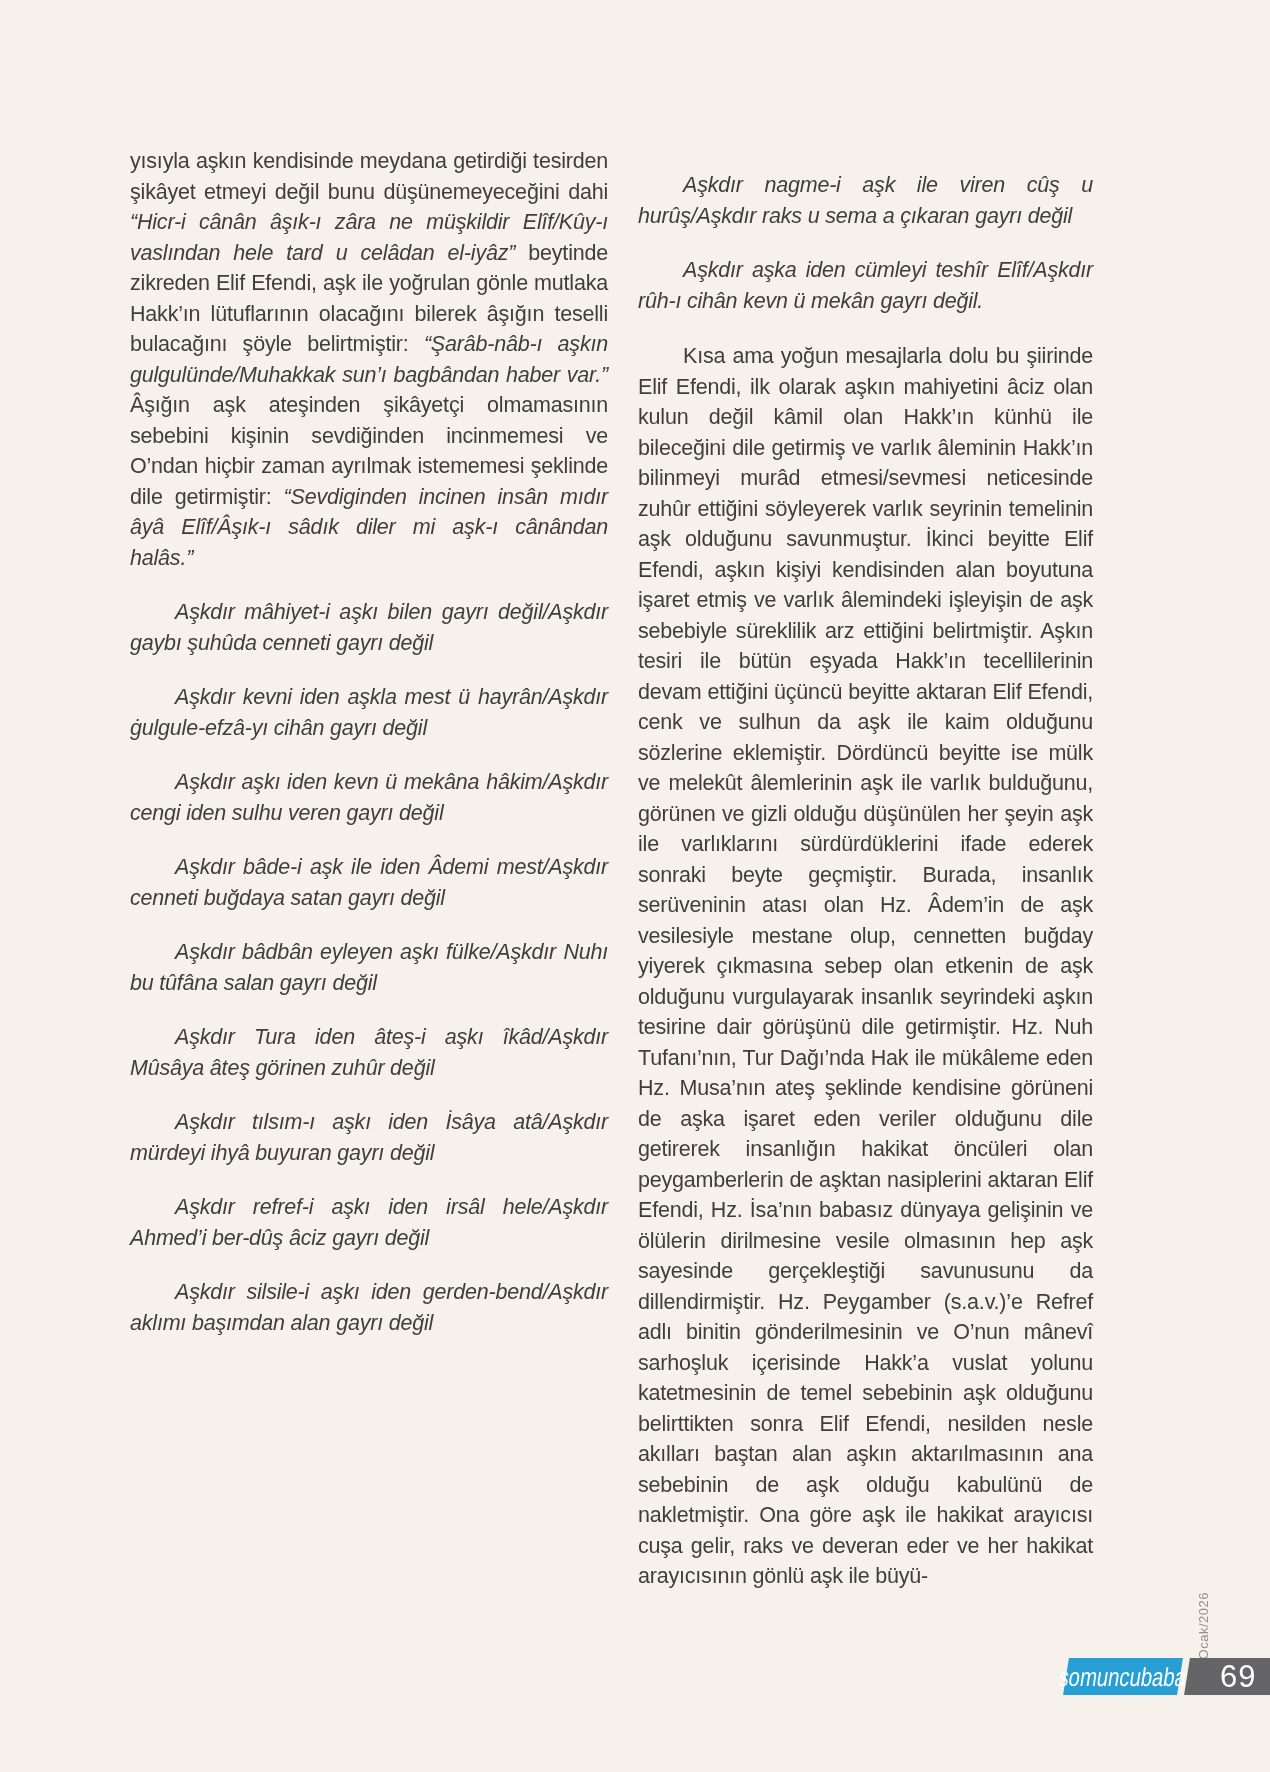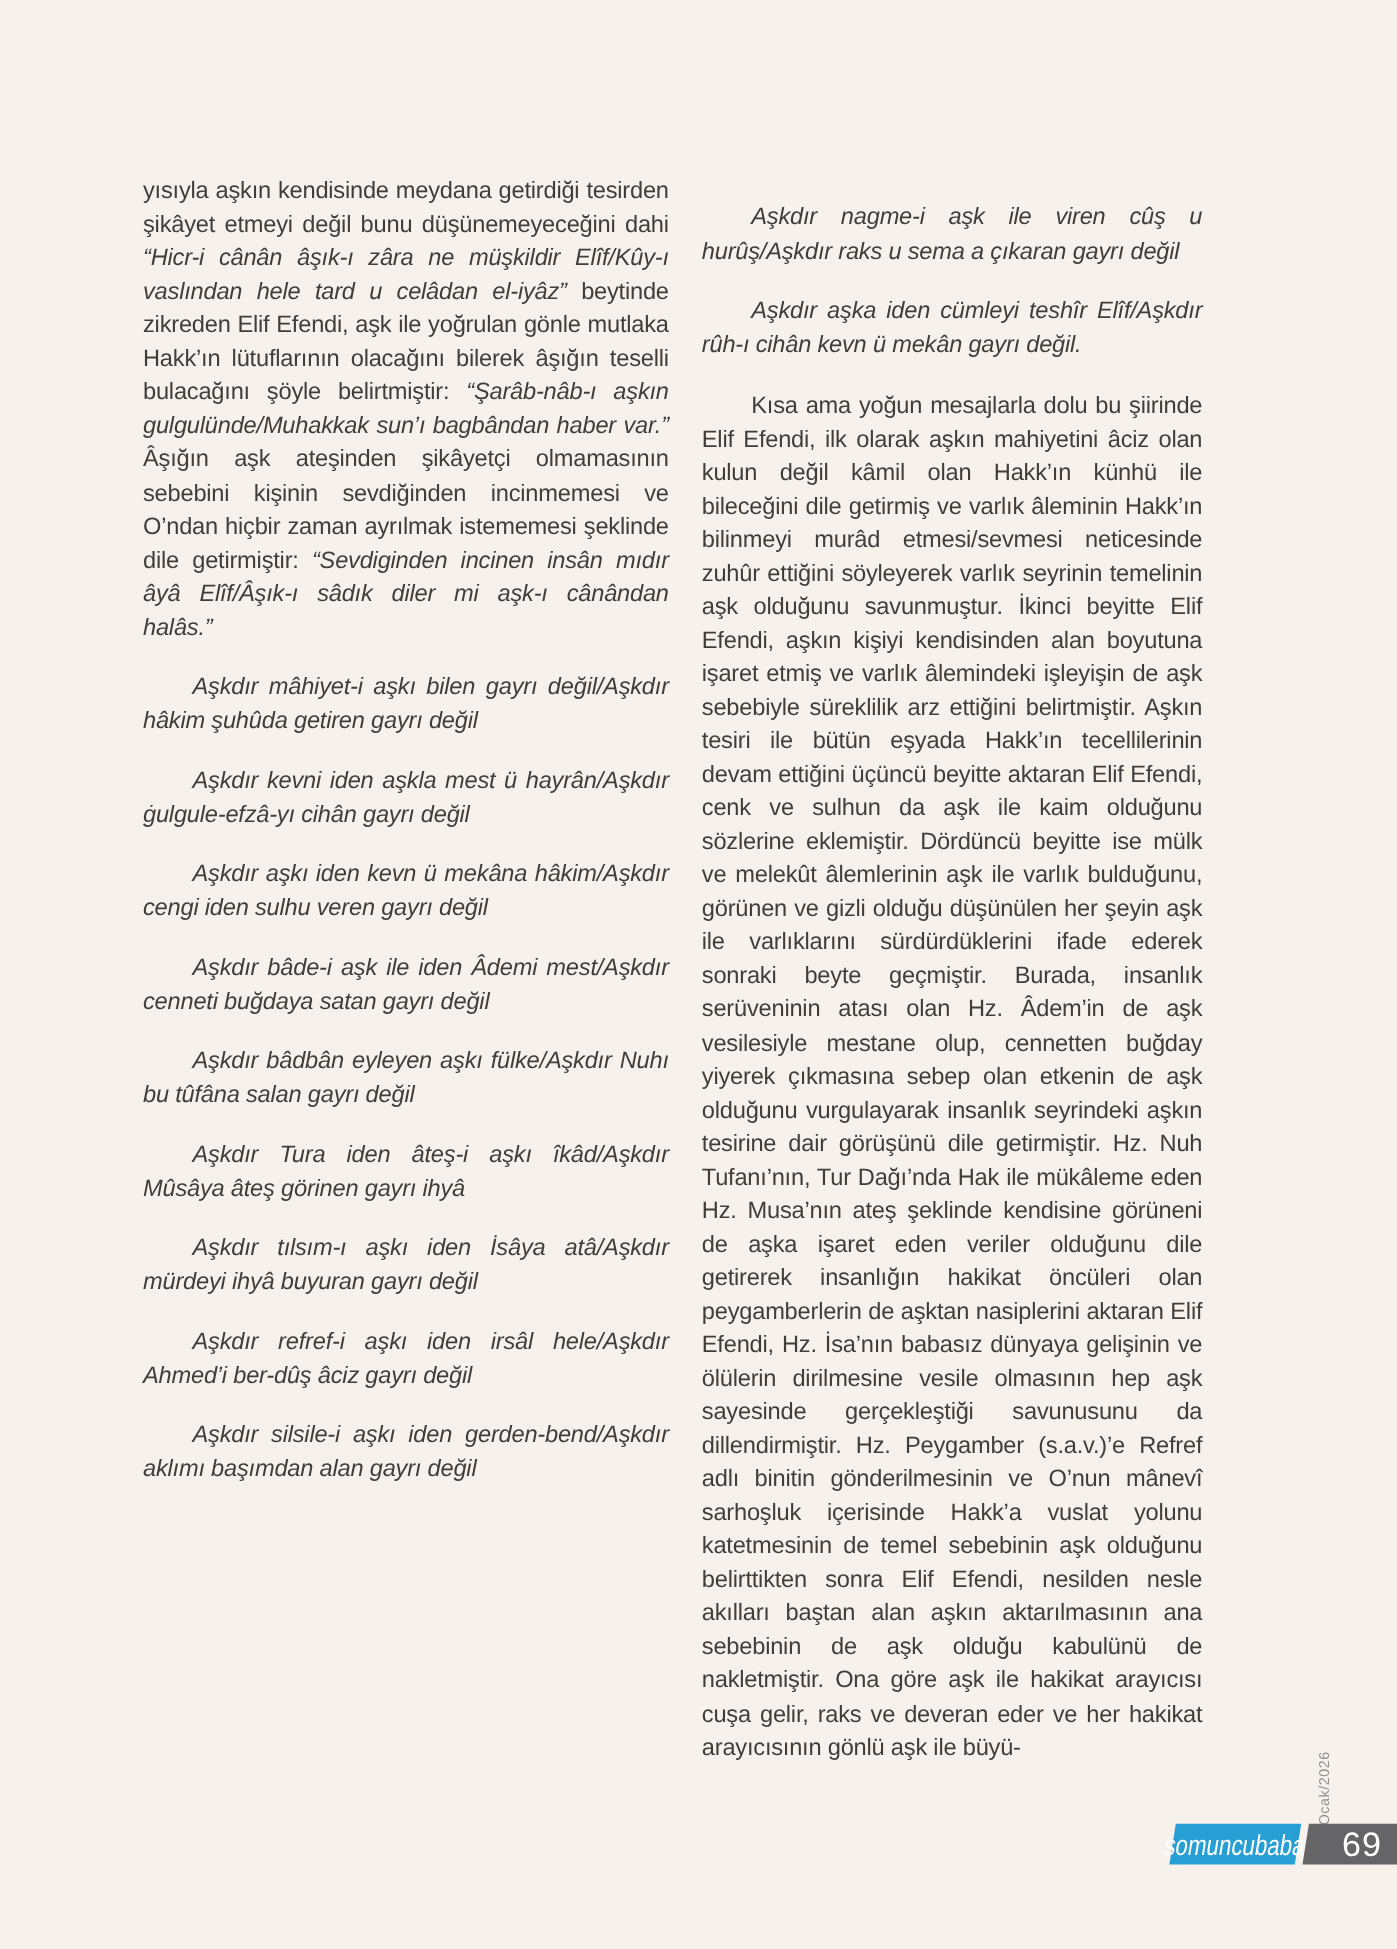--- a/index.html
+++ b/index.html
@@ -5,21 +5,21 @@
   html, body { margin:0; padding:0; }
   body {
     width:1270px; height:1772px;
     position:relative;
     background:#f6f1eb;
     overflow:hidden;
     font-family:"Liberation Sans","DejaVu Sans",sans-serif;
     color:#403e3b;
   }
   .col {
-    position:absolute; top:158px;
+    position:absolute; top:146px;
     font-size:21.5px; line-height:30.5px;
     text-align:justify;
     letter-spacing:-0.2px;
   }
   .col-left  { left:130px; width:478px; }
   .col-right { left:638px; width:455px; }
   .body-p { margin:0; }
   .body-p.indent { text-indent:45px; }
   .body-p.after-poem { margin-top:25px; }
   .it { font-style:italic; }
@@ -72,26 +72,26 @@
     padding-right:10px;
     letter-spacing:1px;
   }
 </style>
 </head>
 <body>
 
 <div class="col col-left">
   <p class="body-p"><span>yısıyla aşkın kendisinde meydana getirdiği tesirden şikâyet etmeyi değil bunu düşünemeyeceğini dahi </span><span class="it">“Hicr-i cânân âşık-ı zâra ne müşkildir Elîf/Kûy-ı vaslından hele tard u celâdan el-iyâz”</span><span> beytinde zikreden Elif Efendi, aşk ile yoğrulan gönle mutlaka Hakk’ın lütuflarının olacağını bilerek âşığın teselli bulacağını şöyle belirtmiştir: </span><span class="it">“Şarâb-nâb-ı aşkın gulgulünde/Muhakkak sun’ı bagbândan haber var.”</span><span> Âşığın aşk ateşinden şikâyetçi olmamasının sebebini kişinin sevdiğinden incinmemesi ve O’ndan hiçbir zaman ayrılmak istememesi şeklinde dile getirmiştir: </span><span class="it">“Sevdiginden incinen insân mıdır âyâ Elîf/Âşık-ı sâdık diler mi aşk-ı cânândan halâs.”</span></p>
   <div>
-      <p class="couplet">Aşkdır mâhiyet-i aşkı bilen gayrı değil/Aşkdır hâkim şuhûda getiren gayrı değil</p>
+      <p class="couplet">Aşkdır mâhiyet-i aşkı bilen gayrı değil/Aşkdır gaybı şuhûda cenneti gayrı değil</p>
       <p class="couplet">Aşkdır kevni iden aşkla mest ü hayrân/Aşkdır ġulgule-efzâ-yı cihân gayrı değil</p>
       <p class="couplet">Aşkdır aşkı iden kevn ü mekâna hâkim/Aşkdır cengi iden sulhu veren gayrı değil</p>
       <p class="couplet">Aşkdır bâde-i aşk ile iden Âdemi mest/Aşkdır cenneti buğdaya satan gayrı değil</p>
       <p class="couplet">Aşkdır bâdbân eyleyen aşkı fülke/Aşkdır Nuhı bu tûfâna salan gayrı değil</p>
-      <p class="couplet">Aşkdır Tura iden âteş-i aşkı îkâd/Aşkdır Mûsâya âteş görinen gayrı ihyâ</p>
+      <p class="couplet">Aşkdır Tura iden âteş-i aşkı îkâd/Aşkdır Mûsâya âteş görinen zuhûr değil</p>
       <p class="couplet">Aşkdır tılsım-ı aşkı iden İsâya atâ/Aşkdır mürdeyi ihyâ buyuran gayrı değil</p>
       <p class="couplet">Aşkdır refref-i aşkı iden irsâl hele/Aşkdır Ahmed’i ber-dûş âciz gayrı değil</p>
       <p class="couplet">Aşkdır silsile-i aşkı iden gerden-bend/Aşkdır aklımı başımdan alan gayrı değil</p>
     </div>
 </div>
 
 <div class="col col-right">
   <div>
       <p class="couplet">Aşkdır nagme-i aşk ile viren cûş u hurûş/Aşkdır raks u sema a çıkaran gayrı değil</p>
       <p class="couplet">Aşkdır aşka iden cümleyi teshîr Elîf/Aşkdır rûh-ı cihân kevn ü mekân gayrı değil.</p>

